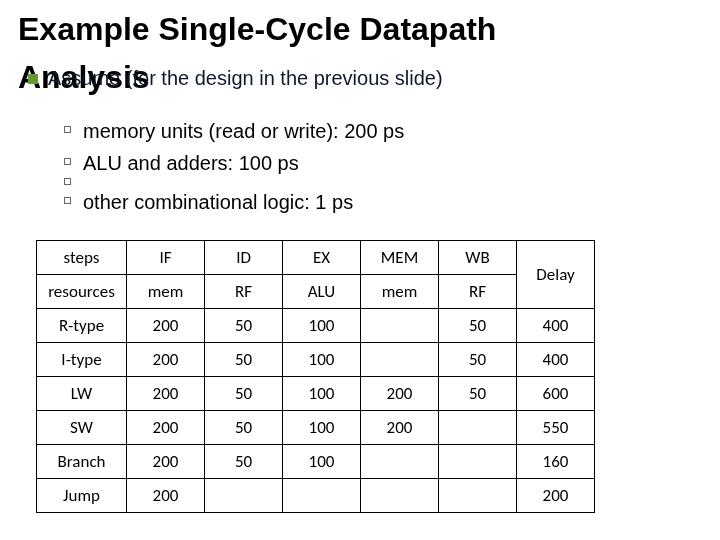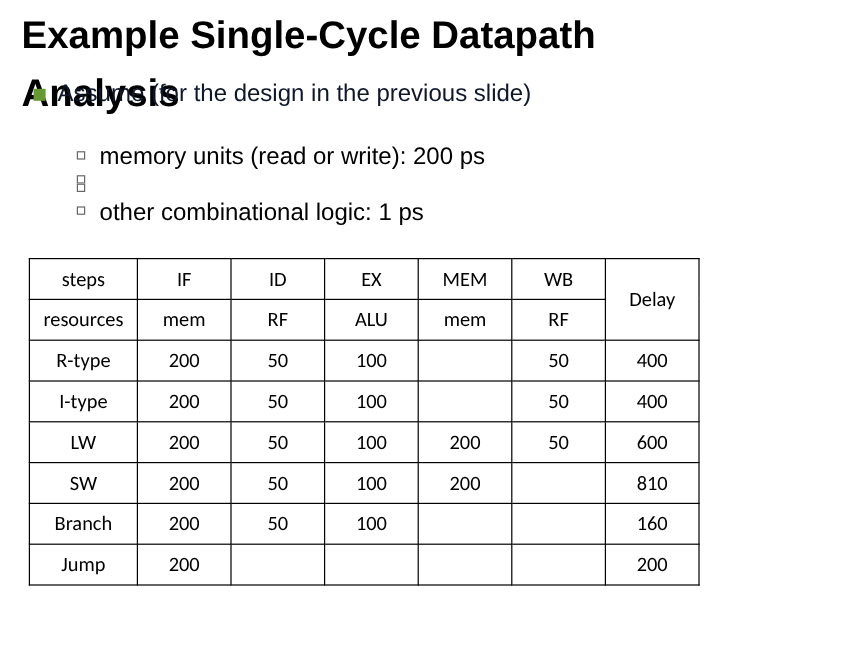--- a/index.html
+++ b/index.html
@@ -67,21 +67,21 @@
     font-size: 20px;
     line-height: 1.6;
   }
   .bullets li {
     list-style: none;
     display: flex;
     align-items: center;
   }
   table {
     border-collapse: collapse;
-    margin: 22px 0 0 24px;
+    margin: 22px 0 0 36px;
     font-family: Calibri, Arial, sans-serif;
     font-size: 17px;
   }
   td, th {
     border: 1px solid #000;
     padding: 6px 10px;
     text-align: center;
     font-weight: normal;
   }
   .col-label { width: 90px; }
@@ -102,20 +102,21 @@
   </span>
 </div>
 
 <ul class="bullets">
   <li>
       <span class="sq-small"></span>
       <span>memory units (read or write): 200 ps</span>
     </li>
   <li>
       <span class="sq-small"></span>
+      <span>ALU and adders: 100 ps</span>
     </li>
   <li>
       <span class="sq-small"></span>
     </li>
   <li>
       <span class="sq-small"></span>
       <span>other combinational logic: 1 ps</span>
     </li>
 </ul>
 
@@ -165,21 +166,21 @@
     <td>50</td>
     <td>600</td>
   </tr>
   <tr>
     <td>SW</td>
     <td>200</td>
     <td>50</td>
     <td>100</td>
     <td>200</td>
     <td></td>
-    <td>810</td>
+    <td>550</td>
   </tr>
   <tr>
     <td>Branch</td>
     <td>200</td>
     <td>50</td>
     <td>100</td>
     <td></td>
     <td></td>
     <td>160</td>
   </tr>

